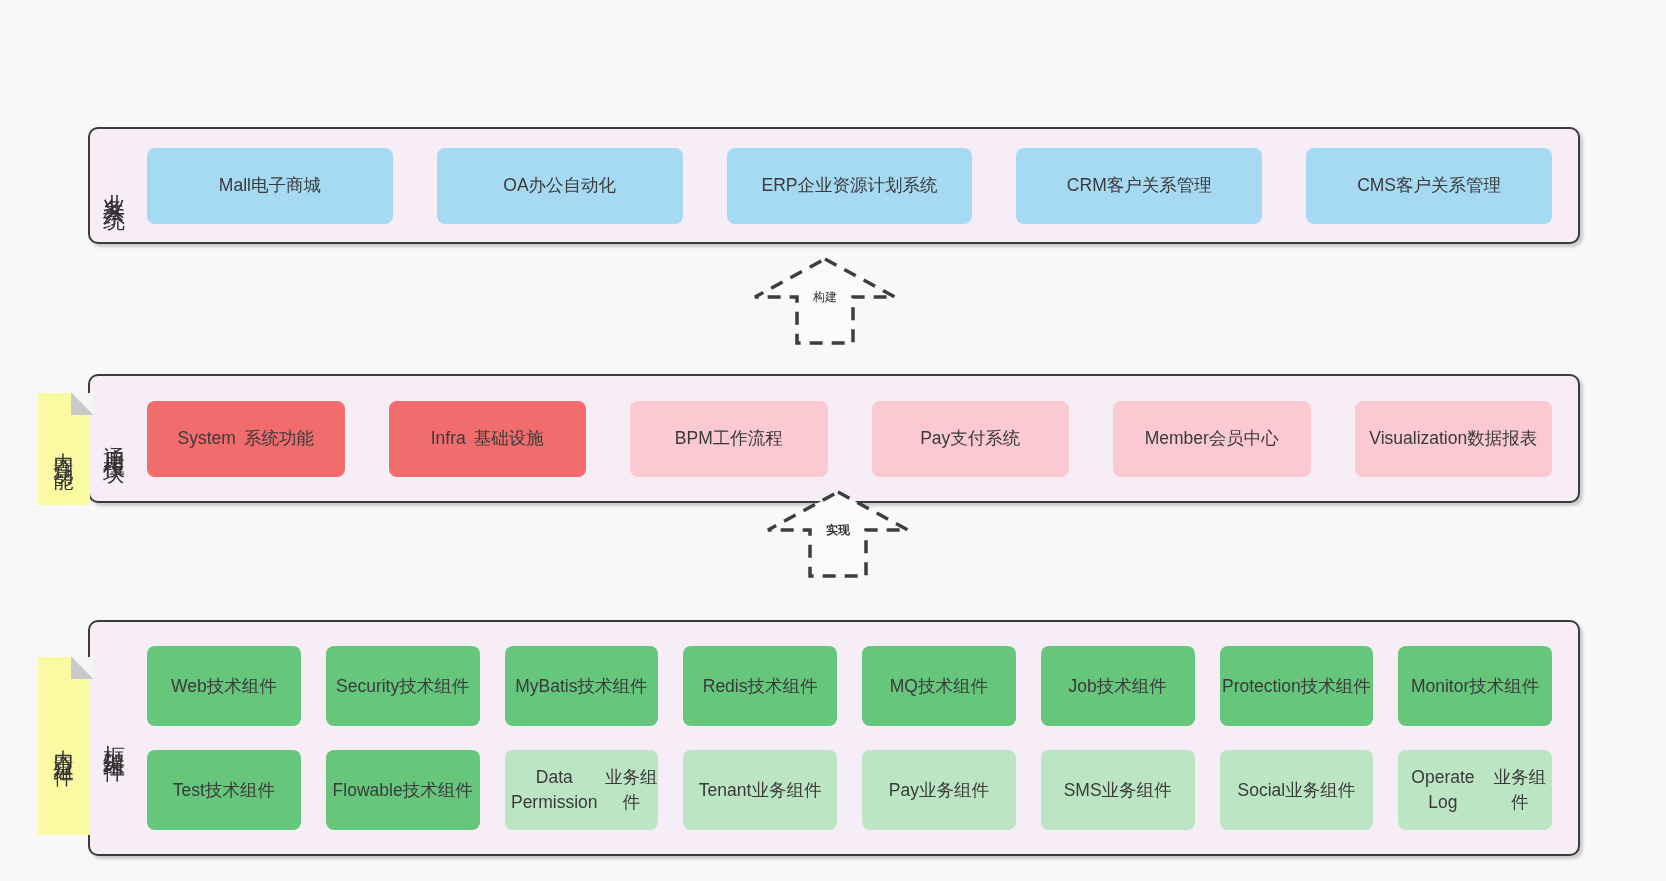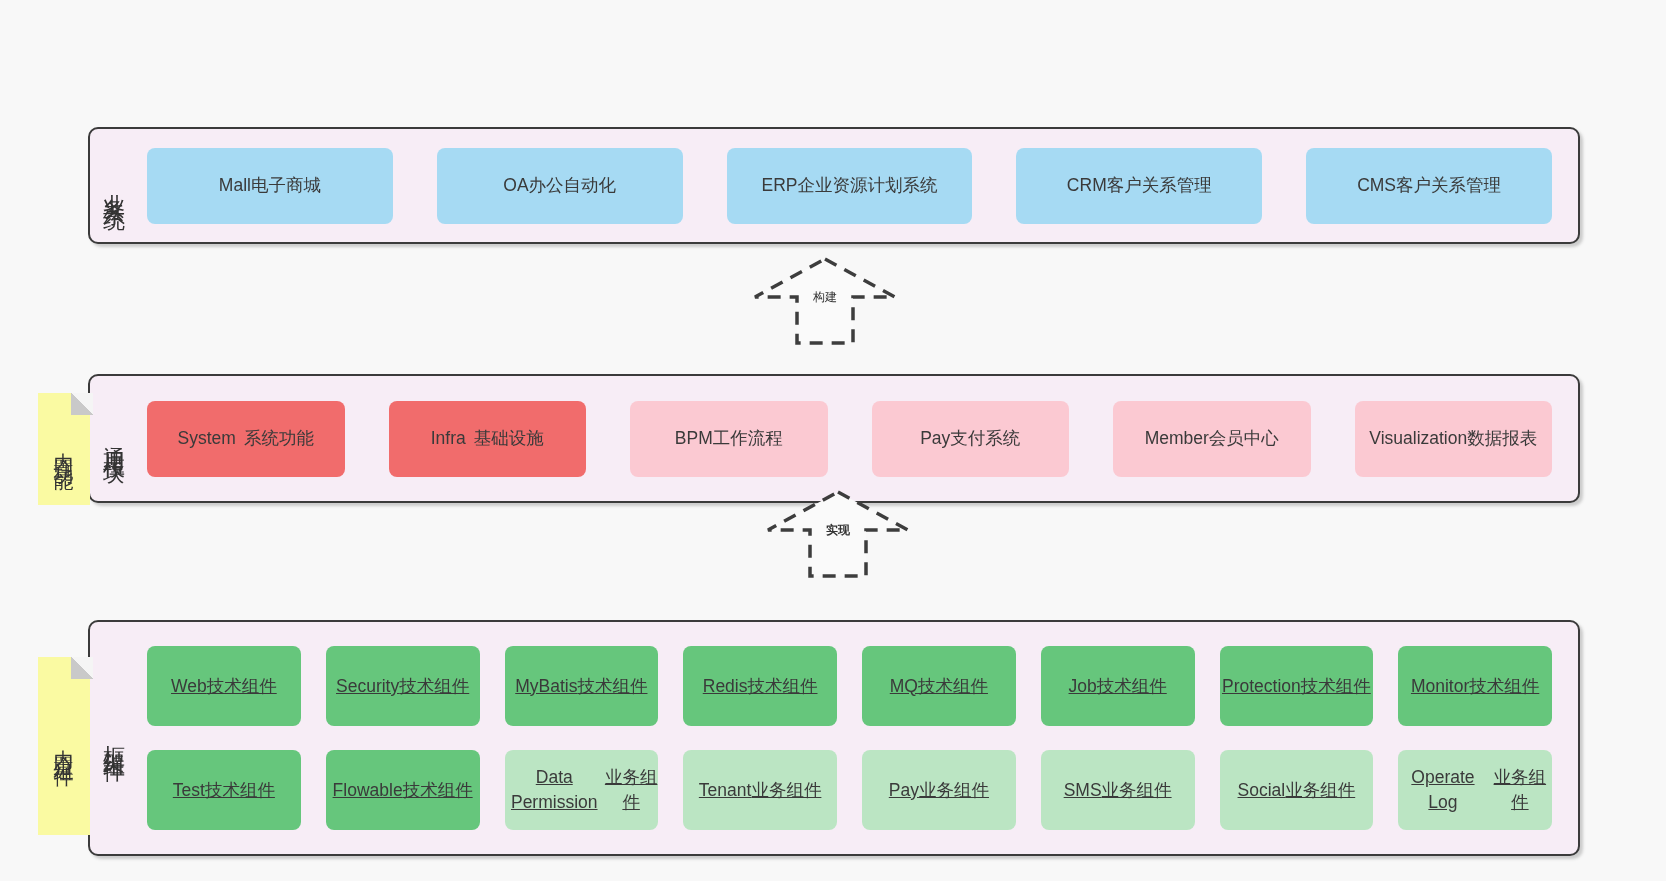--- a/index.html
+++ b/index.html
@@ -64,21 +64,21 @@
   .gdark  { background: #66c67c; }
   .glight { background: #bbe5c3; }
 
   .grid {
     flex: 1;
     display: flex;
     flex-direction: column;
     gap: 24px;
     margin: 0 26px 0 8px;
   }
-  .grid .box-row { margin: 0; gap: 25px; text-decoration: underline; }
+  .grid .box-row { margin: 0; gap: 25px; }
   .grid .box { height: 80px; }
 
   .tab {
     position: absolute;
     left: -52px;
     width: 52px;
     background: #fafaa2;
     display: flex;
     align-items: center;
     justify-content: center;

